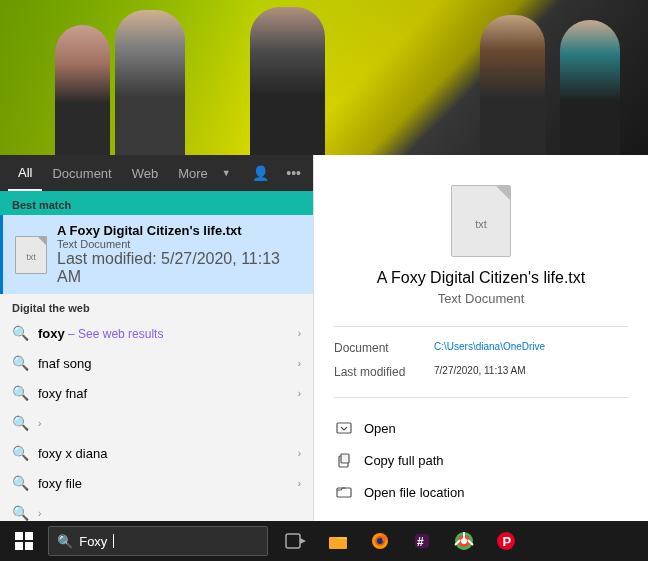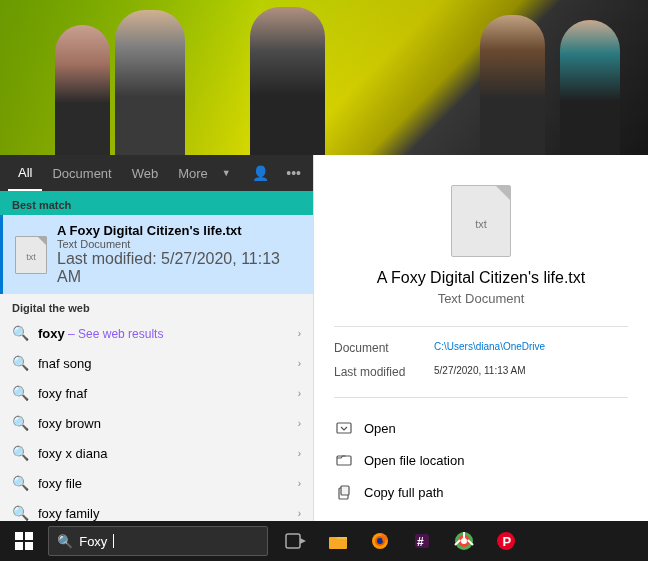--- a/index.html
+++ b/index.html
@@ -407,82 +407,80 @@
     <span class="search-item-text">fnaf song</span>
     <span class="search-item-chevron">›</span>
   </div>
   <div class="search-item">
     <span class="search-item-icon">🔍</span>
     <span class="search-item-text">foxy fnaf</span>
     <span class="search-item-chevron">›</span>
   </div>
   <div class="search-item">
     <span class="search-item-icon">🔍</span>
-    <span class="search-item-text">foxy brown</span>
     <span class="search-item-chevron">›</span>
   </div>
   <div class="search-item">
     <span class="search-item-icon">🔍</span>
     <span class="search-item-text">foxy x diana</span>
     <span class="search-item-chevron">›</span>
   </div>
   <div class="search-item">
     <span class="search-item-icon">🔍</span>
     <span class="search-item-text">foxy file</span>
     <span class="search-item-chevron">›</span>
   </div>
   <div class="search-item">
     <span class="search-item-icon">🔍</span>
-    <span class="search-item-text">foxy family</span>
     <span class="search-item-chevron">›</span>
   </div>
 </div>
 
 <div class="right-panel">
   <div class="right-panel-icon">
     <span style="font-size:11px;color:#777;margin-top:6px;">txt</span>
   </div>
   <div class="right-panel-title">A Foxy Digital Citizen's life.txt</div>
   <div class="right-panel-subtitle">Text Document</div>
   <div class="right-panel-divider"></div>
   <div class="info-row">
     <span class="info-label">Document</span>
     <span class="info-value">C:\Users\diana\OneDrive</span>
   </div>
   <div class="info-row">
     <span class="info-label">Last modified</span>
-    <span class="info-value plain">5/27/2020, 11:13 AM</span>
+    <span class="info-value plain">7/27/2020, 11:13 AM</span>
   </div>
   <div class="right-panel-divider2"></div>
   <div class="action-item" style="width:100%;">
     <div class="action-icon">
       <svg width="16" height="16" viewBox="0 0 16 16">
         <rect x="1" y="3" width="14" height="10" rx="1" fill="none" stroke="#555" stroke-width="1.2"></rect>
         <polyline points="5,7 8,10 11,7" fill="none" stroke="#555" stroke-width="1.2"></polyline>
       </svg>
     </div>
     <span class="action-label">Open</span>
   </div>
   <div class="action-item" style="width:100%;">
     <div class="action-icon">
       <svg width="16" height="16" viewBox="0 0 16 16">
-        <rect x="1" y="4" width="14" height="9" rx="1" fill="none" stroke="#555" stroke-width="1.2"></rect>
-        <path d="M1 6 h4 l1.5-2 h3" fill="none" stroke="#555" stroke-width="1.2"></path>
-      </svg>
-    </div>
-    <span class="action-label">Open file location</span>
+        <rect x="3" y="4" width="9" height="11" rx="1" fill="none" stroke="#555" stroke-width="1.2"></rect>
+        <rect x="5" y="2" width="8" height="9" rx="1" fill="#f3f3f3" stroke="#555" stroke-width="1.2"></rect>
+      </svg>
+    </div>
+    <span class="action-label">Copy full path</span>
   </div>
   <div class="action-item" style="width:100%;">
     <div class="action-icon">
       <svg width="16" height="16" viewBox="0 0 16 16">
-        <rect x="3" y="4" width="9" height="11" rx="1" fill="none" stroke="#555" stroke-width="1.2"></rect>
-        <rect x="5" y="2" width="8" height="9" rx="1" fill="#f3f3f3" stroke="#555" stroke-width="1.2"></rect>
-      </svg>
-    </div>
-    <span class="action-label">Copy full path</span>
+        <rect x="1" y="4" width="14" height="9" rx="1" fill="none" stroke="#555" stroke-width="1.2"></rect>
+        <path d="M1 6 h4 l1.5-2 h3" fill="none" stroke="#555" stroke-width="1.2"></path>
+      </svg>
+    </div>
+    <span class="action-label">Open file location</span>
   </div>
 </div>
 
 <div class="taskbar">
   <div class="start-btn">
     <div class="start-logo">
       <div></div>
         <div></div>
         <div></div>
         <div></div>

